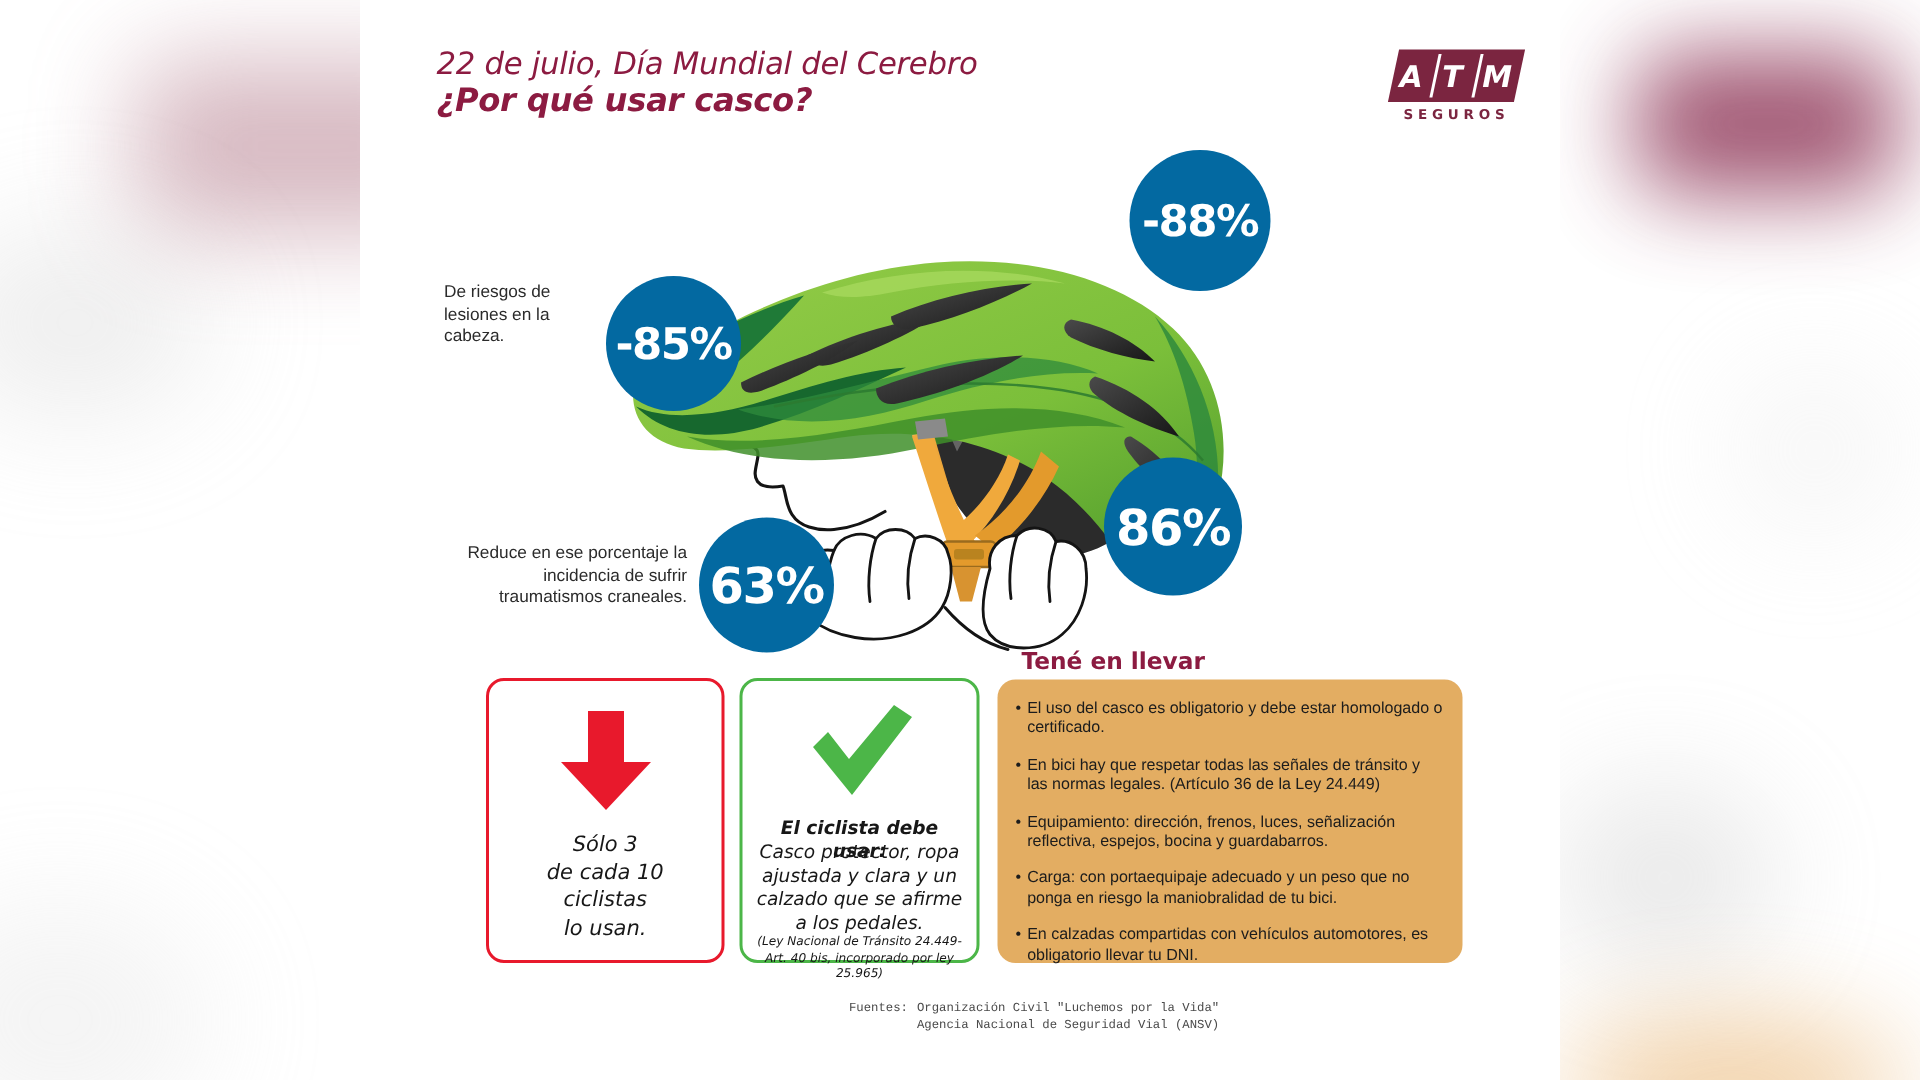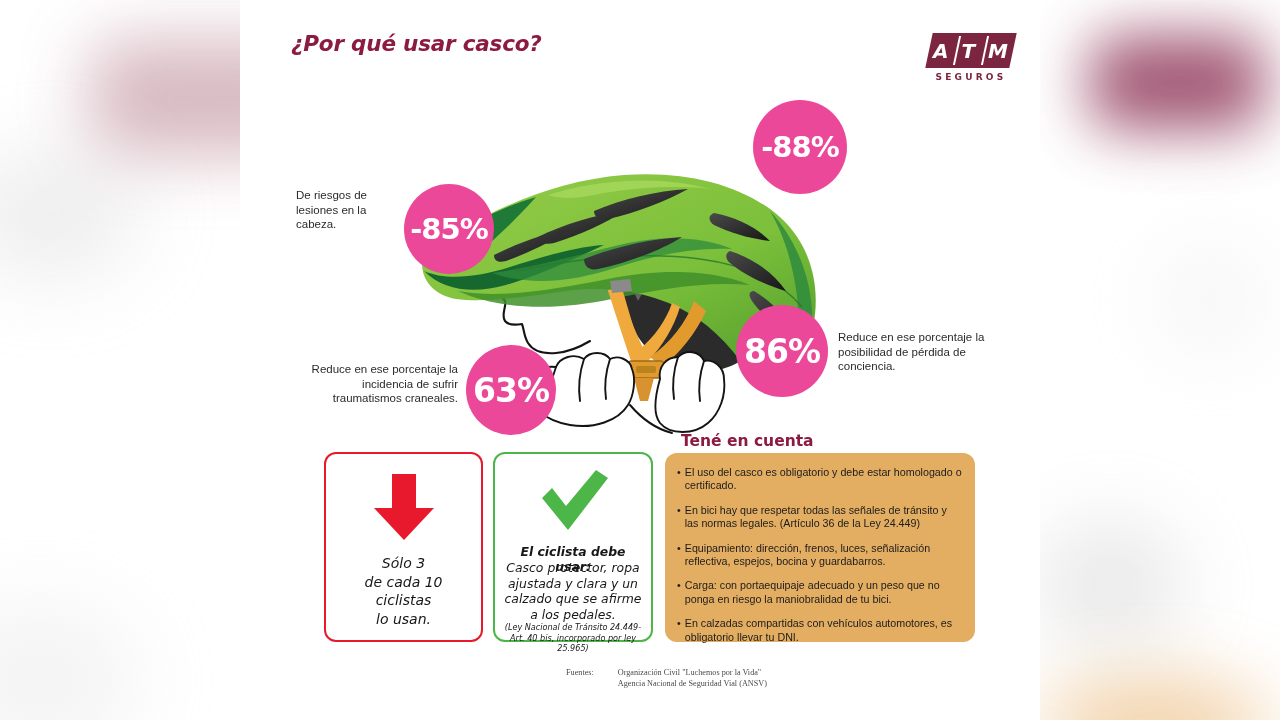--- a/index.html
+++ b/index.html
@@ -58,21 +58,21 @@
   .logo-sub{
     margin-top:4px;text-align:center;color:#7b2540;
     font-family:"DejaVu Sans",sans-serif;font-weight:bold;font-size:9px;letter-spacing:3.2px;
   }
 
   
   #illo{position:absolute;left:398px;top:95px;width:480px;height:340px;}
 
   
   .bubble{
-    position:absolute;border-radius:50%;background:#ec4899;
+    position:absolute;border-radius:50%;background:#0369a1;
     display:flex;align-items:center;justify-content:center;
     color:#ffffff;font-family:"DejaVu Sans",sans-serif;
     font-weight:bold;font-size:29px;letter-spacing:-1px;
   }
   .bubble.small{font-size:33px;}
   #bub-88{left:753px;top:100px;width:94px;height:94px;}
   #bub-85{left:404px;top:184px;width:90px;height:90px;}
   #bub-63{left:466px;top:345px;width:90px;height:90px;}
   #bub-86{left:736px;top:305px;width:92px;height:92px;}
 
@@ -127,21 +127,21 @@
     display:flex;gap:4px;color:#1c1c1c;font-size:10.7px;line-height:13.4px;
     font-family:"Liberation Sans",sans-serif;margin-bottom:11px;
   }
   .tip .dot{flex:0 0 auto;line-height:13.4px;}
   .tip .txt{flex:1 1 auto;}
 
   
   #footer{
     position:absolute;left:566px;top:668px;width:420px;
     font-size:8.2px;line-height:10.6px;color:#4a4a4a;
-    font-family:Liberation Serif, serif;display:flex;gap:24px;
+    font-family:Liberation Mono, monospace;display:flex;gap:6px;
   }
   #footer .flabel{flex:0 0 auto;}
   #footer .fvals{flex:1 1 auto;}
 </style>
 </head>
 <body>
 
 <div id="backdrop">
   <div class="blob b1"></div>
   <div class="blob b2"></div>
@@ -150,20 +150,21 @@
   <div class="blob b5"></div>
   <div class="blob b6"></div>
   <div class="blob b7"></div>
 </div>
 
 <div id="sheet"></div>
 
 <div id="canvas">
 
   <div id="header">
+    <div class="title-line1">22 de julio, Día Mundial del Cerebro</div>
     <div class="title-line2">¿Por qué usar casco?</div>
   </div>
 
   <div id="logo">
     <div class="logo-box">
       <div class="logo-letters">
         <span>A</span>
         <span>T</span>
         <span>M</span>
       </div>
@@ -320,21 +321,20 @@
 
   <div class="bubble" id="bub-88">-88%</div>
 
   <div class="bubble" id="bub-85">-85%</div>
   <div class="bub-note" id="note-85">De riesgos de lesiones en la cabeza.</div>
 
   <div class="bubble small" id="bub-63">63%</div>
   <div class="bub-note" id="note-63">Reduce en ese porcentaje la incidencia de sufrir traumatismos craneales.</div>
 
   <div class="bubble small" id="bub-86">86%</div>
-  <div class="bub-note" id="note-86">Reduce en ese porcentaje la posibilidad de pérdida de conciencia.</div>
 
   <div class="card" id="card-red">
     <div style="position:absolute;left:0;right:0;top:14px;display:flex;justify-content:center;">
       <svg width="76" height="76" viewBox="0 0 76 76" xmlns="http://www.w3.org/2000/svg">
         <path d="M26 6 L50 6 L50 40 L68 40 L38 72 L8 40 L26 40 Z" fill="#e8192c"></path>
       </svg>
     </div>
     <div class="card-text" id="red-text">
         <div>Sólo 3</div>
         <div>de cada 10</div>
@@ -347,21 +347,21 @@
     <div style="position:absolute;left:0;right:0;top:12px;display:flex;justify-content:center;">
       <svg width="82" height="72" viewBox="0 0 82 72" xmlns="http://www.w3.org/2000/svg">
         <path d="M10 32 L20 22 L34 40 L64 4 L76 12 L36 64 Z" fill="#4cb648"></path>
       </svg>
     </div>
     <div class="card-text" id="green-body">Casco protector, ropa ajustada y clara y un calzado que se afirme a los pedales.</div>
     <div class="card-text" id="green-head">El ciclista debe usar:</div>
     <div class="card-text" id="green-fine">(Ley Nacional de Tránsito 24.449- Art. 40 bis, incorporado por ley 25.965)</div>
   </div>
 
-  <div id="tips-title">Tené en cuenta</div>
+  <div id="tips-title">Tené en llevar</div>
   <div id="tips-panel">
     <div class="tip">
       <span class="dot">•</span>
       <span class="txt">El uso del casco es obligatorio y debe estar homologado o certificado.</span>
     </div>
     <div class="tip">
       <span class="dot">•</span>
       <span class="txt">En bici hay que respetar todas las señales de tránsito y las normas legales. (Artículo 36 de la Ley 24.449)</span>
     </div>
     <div class="tip">

